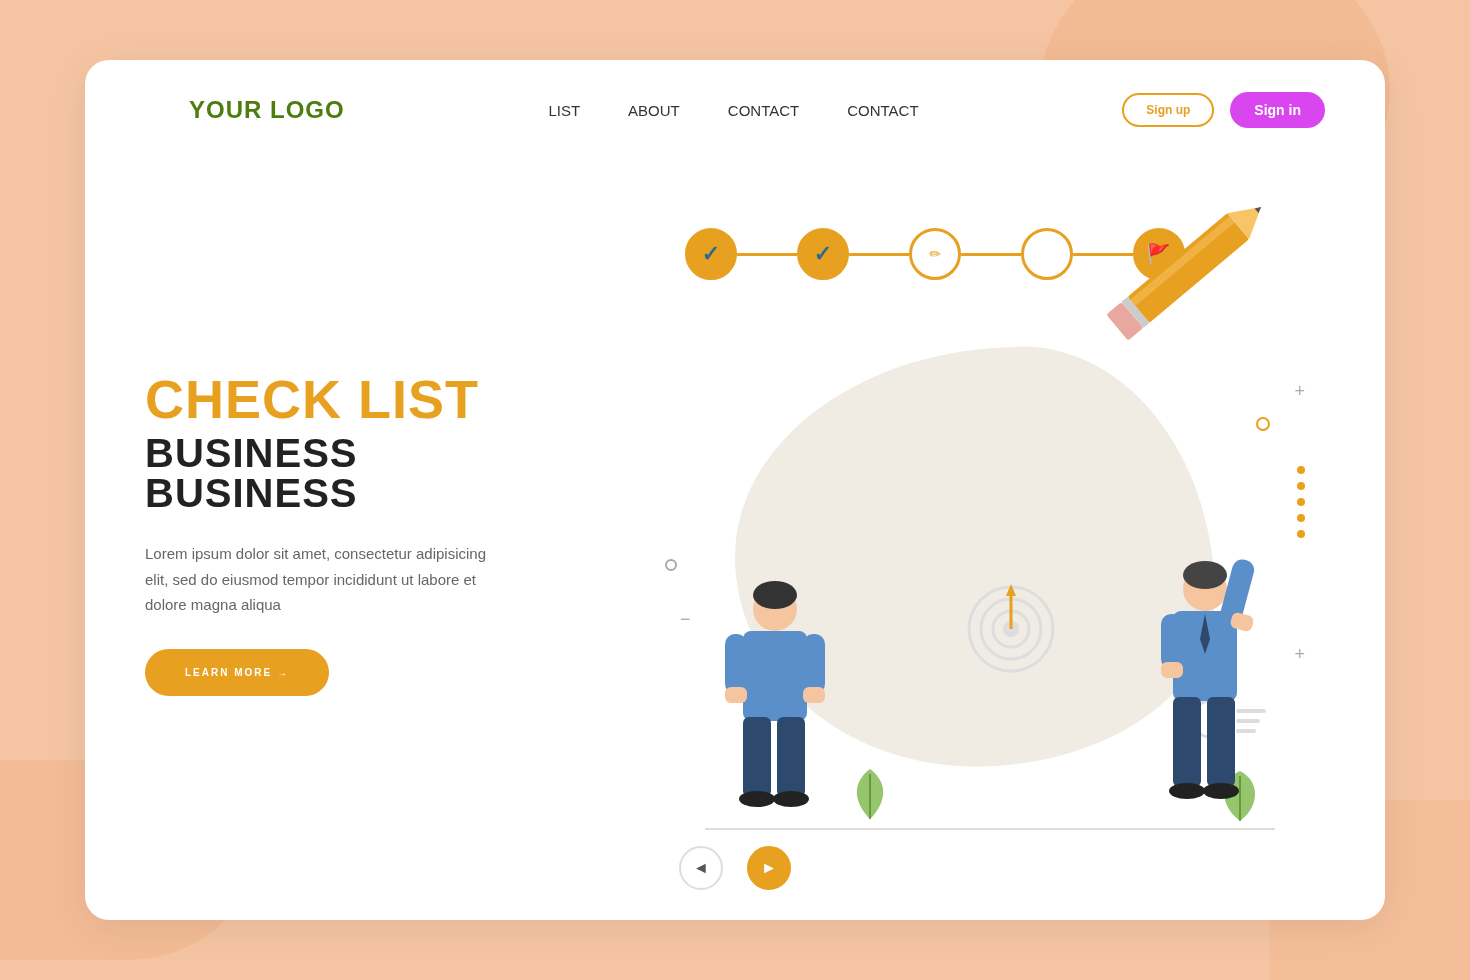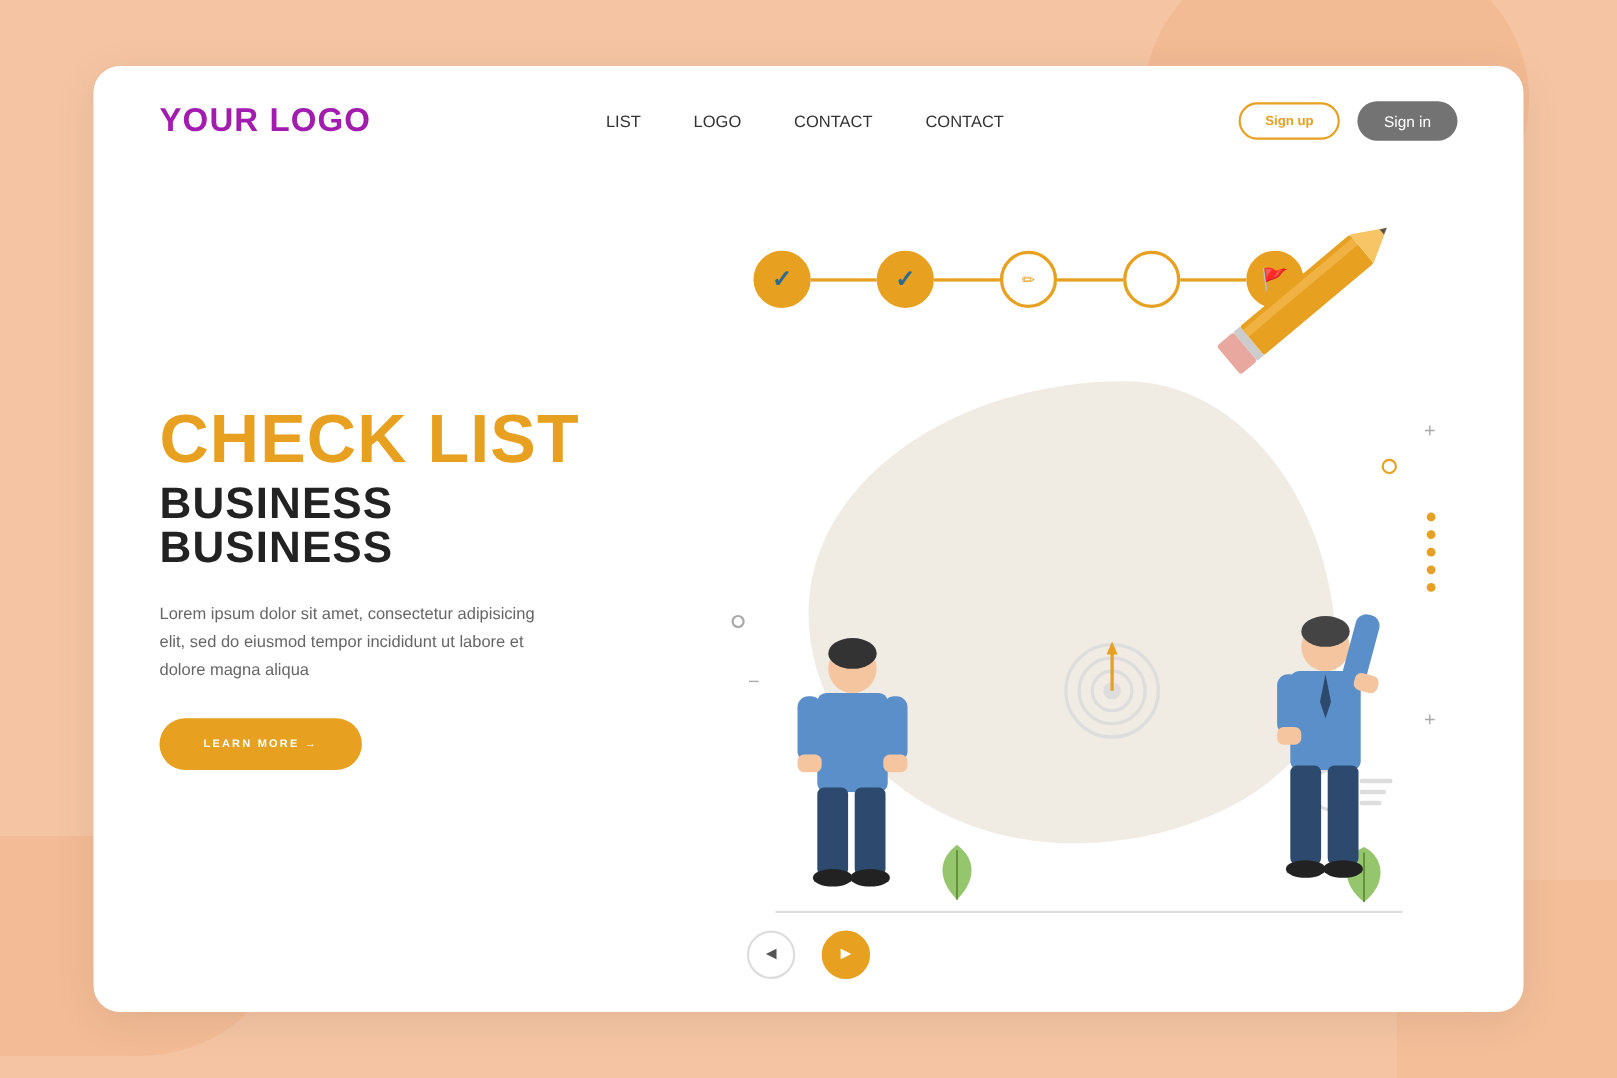--- a/index.html
+++ b/index.html
@@ -58,24 +58,25 @@
     }
 
     
     .nav {
       display: flex;
       align-items: center;
       padding: 32px 60px 0 60px;
       justify-content: space-between;
     }
     .logo {
-      font-size: 30px;
+      font-size: 24px;
       font-weight: 800;
-      color: #a21caf;
+      color: #4d7c0f;
       letter-spacing: 1px;
+      margin-left: 44px;
     }
     .nav-links {
       display: flex;
       align-items: center;
       gap: 48px;
     }
     .nav-link {
       font-size: 15px;
       font-weight: 500;
       color: #333;
@@ -91,47 +92,47 @@
       border: 2px solid #E8A020;
       background: transparent;
       color: #E8A020;
       padding: 8px 22px;
       border-radius: 24px;
       font-size: 12px;
       font-weight: 600;
       cursor: pointer;
     }
     .btn-signin {
-      background: #737373;
+      background: #d946ef;
       color: white;
       padding: 10px 24px;
       border-radius: 24px;
       font-size: 14px;
-      font-weight: 400;
+      font-weight: 700;
       cursor: pointer;
       border: none;
     }
 
     
     .main {
       display: flex;
       padding: 40px 60px 0 60px;
       height: calc(100% - 110px);
     }
 
     
     .left {
       flex: 0 0 480px;
       display: flex;
       flex-direction: column;
       justify-content: center;
       padding-top: 20px;
     }
     .subtitle {
-      font-size: 62px;
+      font-size: 54px;
       font-weight: 800;
       color: #E8A020;
       line-height: 1.1;
       letter-spacing: 1px;
       margin-bottom: 4px;
     }
     .title {
       font-size: 40px;
       font-weight: 900;
       color: #222;
@@ -290,21 +291,21 @@
 <div class="bg-shape1"></div>
 <div class="bg-shape2"></div>
 <div class="bg-shape3"></div>
 
 <div class="card">
 
   <nav class="nav">
     <div class="logo">YOUR LOGO</div>
     <div class="nav-links">
       <a class="nav-link">LIST</a>
-      <a class="nav-link">LOGO</a>
+      <a class="nav-link">ABOUT</a>
       <a class="nav-link">CONTACT</a>
       <a class="nav-link">CONTACT</a>
     </div>
     <div class="nav-buttons">
       <button class="btn-signup">Sign up</button>
       <button class="btn-signin">Sign in</button>
     </div>
   </nav>
 
   <div class="main">

